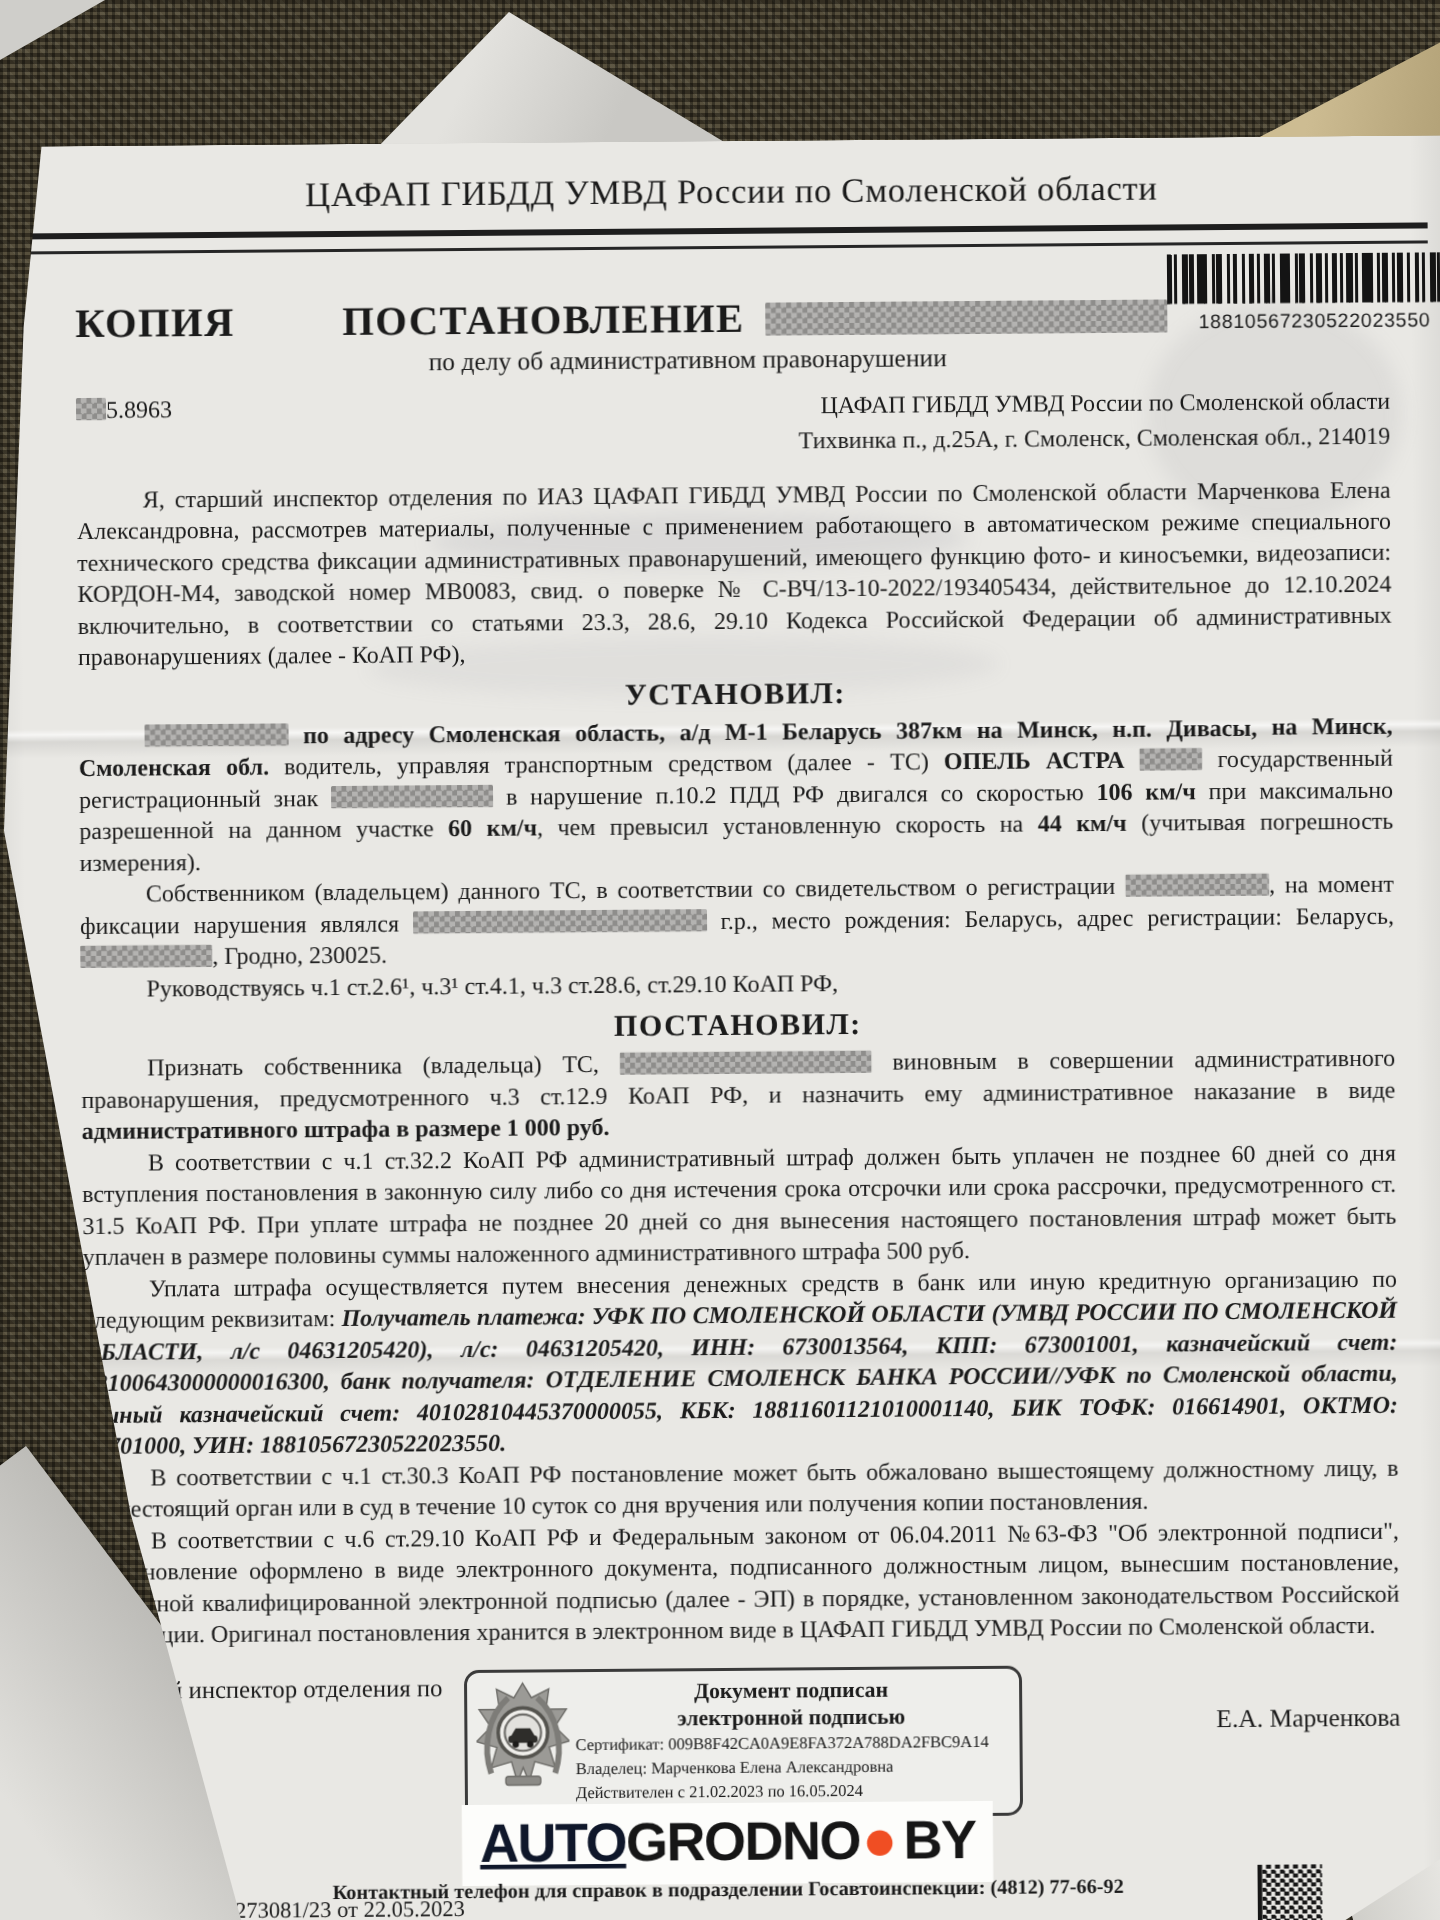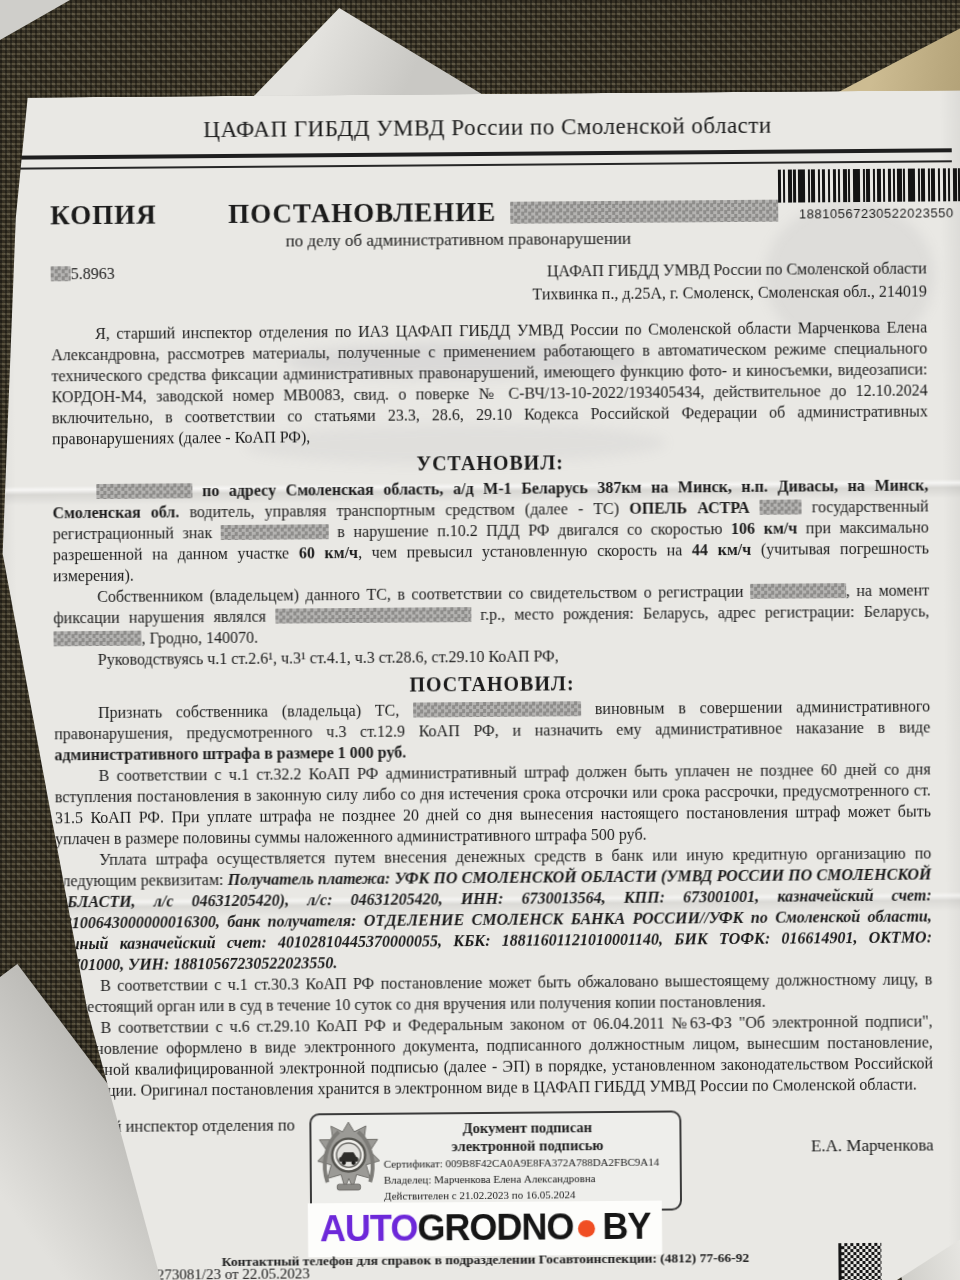--- a/index.html
+++ b/index.html
@@ -90,21 +90,21 @@
     padding:5px 8px 7px 6px;background:rgba(255,255,255,.25);box-sizing:border-box;}
   .emblem{flex:none;width:62px;height:74px;margin-right:4px;}
   .stamp-text{flex:1;min-width:0;}
   .st-b{text-align:center;font-weight:bold;font-size:14.5px;line-height:18px;}
   .st-s{font-size:11px;line-height:15px;white-space:nowrap;margin-top:1px;}
   .sig-name{flex:1;text-align:right;font-size:17px;padding-top:26px;white-space:nowrap;}
   
   .logo{position:absolute;left:50%;top:1108px;transform:translateX(-50%);
     background:#fdfdfb;padding:5px 12px 7px 12px;white-space:nowrap;
     font-family:"Liberation Sans",sans-serif;font-weight:bold;font-size:36px;letter-spacing:-1px;}
-  .lg-a{color:#6d28d9;}
+  .lg-a{color:#0f172a;text-decoration:underline;}
   .lg-g{color:#161616;}
   .lg-b{color:#161616;margin-left:2px;}
   .lg-dot{display:inline-block;width:17px;height:17px;border-radius:50%;background:#f04e23;margin:0 5px;vertical-align:2px;}
   .contact{position:absolute;left:0;right:0;top:1158px;text-align:center;font-weight:bold;font-size:13.5px;}
   .case{position:absolute;left:44px;top:1170px;font-size:15px;}
   .dm-main{position:absolute;left:846px;top:1152px;width:40px;height:44px;}
 </style>
 </head>
 <body>
 
@@ -166,21 +166,21 @@
           <div>Тихвинка п., д.25А, г. Смоленск, Смоленская обл., 214019</div>
         </div>
       </div>
 
       <p class="para">Я, старший инспектор отделения по ИАЗ ЦАФАП ГИБДД УМВД России по Смоленской области Марченкова Елена Александровна, рассмотрев материалы, полученные с применением работающего в автоматическом режиме специального технического средства фиксации административных правонарушений, имеющего функцию фото- и киносъемки, видеозаписи: КОРДОН-М4, заводской номер МВ0083, свид. о поверке № С-ВЧ/13-10-2022/193405434, действительное до 12.10.2024 включительно, в соответствии со статьями 23.3, 28.6, 29.10 Кодекса Российской Федерации об административных правонарушениях (далее - КоАП РФ),</p>
 
       <div class="hd">УСТАНОВИЛ:</div>
 
       <p class="para"><span class="blur w95"></span> <span class="b">по адресу Смоленская область, а/д М-1 Беларусь 387км на Минск, н.п. Дивасы, на Минск, Смоленская обл.</span><span> водитель, управляя транспортным средством (далее - ТС) </span><span class="b">ОПЕЛЬ АСТРА</span> <span class="blur w40"></span><span> государственный регистрационный знак </span><span class="blur w110"></span><span> в нарушение п.10.2 ПДД РФ двигался со скоростью </span><span class="b">106 км/ч</span><span> при максимально разрешенной на данном участке </span><span class="b">60 км/ч</span><span>, чем превысил установленную скорость на </span><span class="b">44 км/ч</span><span> (учитывая погрешность измерения).</span></p>
 
-      <p class="para"><span>Собственником (владельцем) данного ТС, в соответствии со свидетельством о регистрации </span><span class="blur w95"></span><span>, на момент фиксации нарушения являлся </span><span class="blur w195"></span><span> г.р., место рождения: Беларусь, адрес регистрации: Беларусь, </span><span class="blur w90"></span><span>, Гродно, 140070.</span></p>
+      <p class="para"><span>Собственником (владельцем) данного ТС, в соответствии со свидетельством о регистрации </span><span class="blur w95"></span><span>, на момент фиксации нарушения являлся </span><span class="blur w195"></span><span> г.р., место рождения: Беларусь, адрес регистрации: Беларусь, </span><span class="blur w90"></span><span>, Гродно, 230025.</span></p>
 
       <p class="para">Руководствуясь ч.1 ст.2.6¹, ч.3¹ ст.4.1, ч.3 ст.28.6, ст.29.10 КоАП РФ,</p>
 
       <div class="hd">ПОСТАНОВИЛ:</div>
 
       <p class="para"><span>Признать собственника (владельца) ТС, </span><span class="blur w165"></span><span> виновным в совершении административного правонарушения, предусмотренного ч.3 ст.12.9 КоАП РФ, и назначить ему административное наказание в виде </span><span class="b">административного штрафа в размере 1 000 руб.</span></p>
 
       <p class="para">В соответствии с ч.1 ст.32.2 КоАП РФ административный штраф должен быть уплачен не позднее 60 дней со дня вступления постановления в законную силу либо со дня истечения срока отсрочки или срока рассрочки, предусмотренного ст. 31.5 КоАП РФ. При уплате штрафа не позднее 20 дней со дня вынесения настоящего постановления штраф может быть уплачен в размере половины суммы наложенного административного штрафа 500 руб.</p>
 
       <p class="para"><span>Уплата штрафа осуществляется путем внесения денежных средств в банк или иную кредитную организацию по следующим реквизитам: </span><span class="i b">Получатель платежа: УФК ПО СМОЛЕНСКОЙ ОБЛАСТИ (УМВД РОССИИ ПО СМОЛЕНСКОЙ ОБЛАСТИ, л/с 04631205420), л/с: 04631205420, ИНН: 6730013564, КПП: 673001001, казначейский счет: 03100643000000016300, банк получателя: ОТДЕЛЕНИЕ СМОЛЕНСК БАНКА РОССИИ//УФК по Смоленской области, единый казначейский счет: 40102810445370000055, КБК: 18811601121010001140, БИК ТОФК: 016614901, ОКТМО: 66701000, УИН: 18810567230522023550.</span></p>

